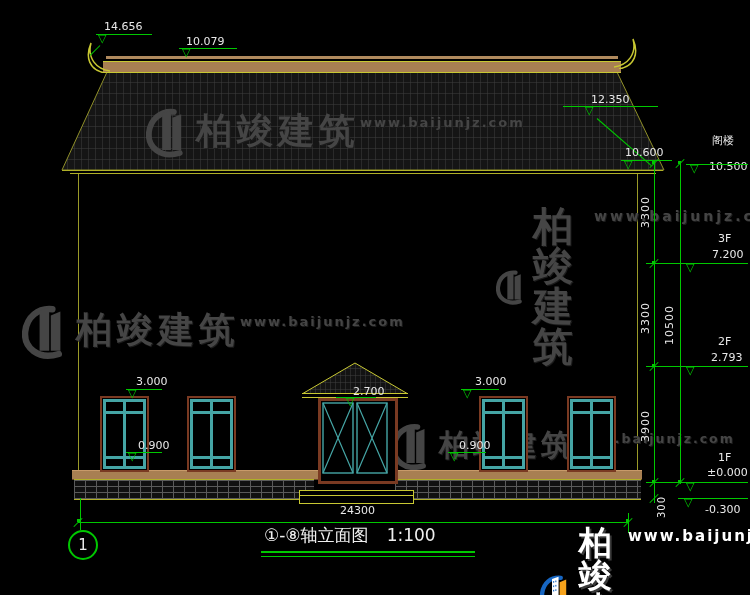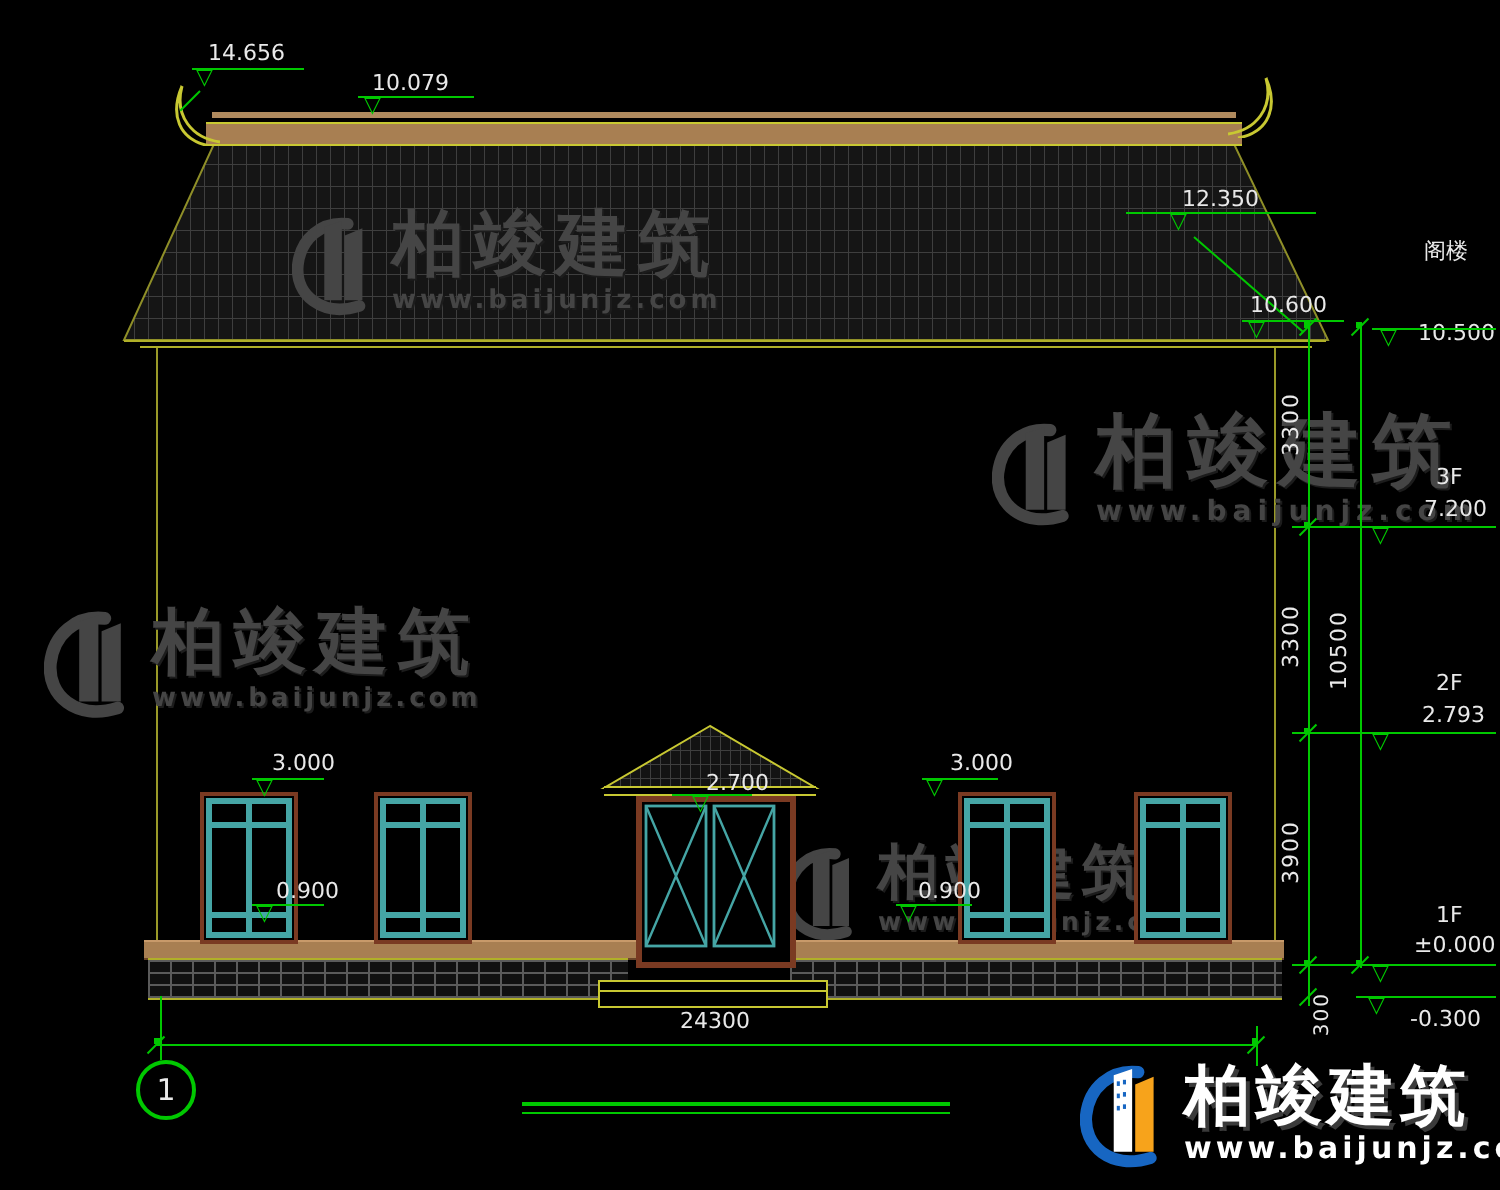--- a/index.html
+++ b/index.html
@@ -36,21 +36,21 @@
         border-top:1px solid #c8c832;border-bottom:1px solid #c8c832;}
   .win{position:absolute;width:45px;height:72px;background:#000;border:2px solid #7a3a22;}
   .win .f{position:absolute;inset:1px;border:3px solid #45a5a5;}
   .win .vbar{position:absolute;top:2px;bottom:2px;left:50%;width:3px;margin-left:-2px;background:#45a5a5;}
   .win .h1{position:absolute;left:2px;right:2px;top:13px;height:3px;background:#45a5a5;}
   .win .h2{position:absolute;left:2px;right:2px;bottom:11px;height:3px;background:#45a5a5;}
   .door{position:absolute;left:318px;top:398px;width:74px;height:80px;background:#000;
         border:3px solid #7a3a22;}
   
   .wm{position:absolute;display:flex;align-items:center;gap:6px;}
-  .wm-text{display:flex;flex-direction:column;}
+  .wm-text{display:flex;flex-direction:row;}
   .wm-brand{font-weight:bold;line-height:1;}
   .wm-url{font-weight:bold;line-height:1;margin-top:3px;}
   .wm-gray .wm-brand,.wm-gray .wm-url{color:#454545;text-shadow:1px 1px 0 #1c1c1c;}
   .wm-color .wm-brand{color:#ffffff;text-shadow:2px 2px 0 #3a3a3a;}
   .wm-color .wm-url{color:#ffffff;letter-spacing:2px;}
   
   .bubble{position:absolute;left:68px;top:530px;width:26px;height:26px;border:2px solid #00c800;
           border-radius:50%;color:#e9e9e9;font-size:15px;display:flex;align-items:center;
           justify-content:center;}
   .titlerow{position:absolute;left:264px;top:525px;display:flex;gap:18px;color:#efefef;
@@ -189,21 +189,21 @@
 
   <span class="wt" style="left:591px;top:94px">12.350</span>
   <div class="gl" style="left:563px;top:106px;width:95px"></div>
   <span class="tri" style="left:585px;top:106px">▽</span>
   <div class="lead" style="left:597px;top:118px;width:72px;transform:rotate(41deg)"></div>
 
   <span class="wt" style="left:625px;top:147px">10.600</span>
   <div class="gl" style="left:621px;top:160px;width:51px"></div>
   <span class="tri" style="left:624px;top:160px">▽</span>
 
-  <span class="wt" style="left:712px;top:120px">阁楼</span>
+  <span class="wt" style="left:712px;top:135px">阁楼</span>
   <span class="wt" style="left:709px;top:161px">10.500</span>
   <div class="gl" style="left:686px;top:164px;width:62px"></div>
   <span class="tri" style="left:690px;top:164px">▽</span>
 
   <span class="wt" style="left:718px;top:233px">3F</span>
   <span class="wt" style="left:712px;top:249px">7.200</span>
   <div class="gl" style="left:646px;top:263px;width:102px"></div>
   <span class="tri" style="left:686px;top:263px">▽</span>
 
   <span class="wt" style="left:718px;top:336px">2F</span>
@@ -267,20 +267,24 @@
   <div class="gl" style="left:78px;top:522px;width:550px"></div>
   <div class="tick" style="left:72px;top:522px"></div>
   <div class="tick" style="left:622px;top:522px"></div>
   <div class="dot" style="left:77px;top:519px"></div>
   <div class="dot" style="left:626px;top:519px"></div>
   <span class="wt" style="left:340px;top:505px">24300</span>
 
   <div class="bubble">
     <span>1</span>
   </div>
+  <div class="titlerow">
+    <span>①-⑧轴立面图</span>
+    <span>1:100</span>
+  </div>
   <div class="gl" style="left:261px;top:551px;width:214px;height:2px"></div>
   <div class="gl" style="left:261px;top:556px;width:214px"></div>
 
   <div class="wm wm-color" style="left:540px;top:526px">
     <svg width="46" height="60" viewBox="0 0 60 72">
       <path d="M46 66 C20 74 2 58 4 38 C6 20 20 8 38 10" fill="none" stroke="#1766c2" stroke-width="8" stroke-linecap="round"></path>
       <polygon points="22,12 34,8 34,62 22,62" fill="#ffffff"></polygon>
       <rect x="24" y="16" width="2" height="3" fill="#1766c2"></rect>
       <rect x="28" y="15" width="2" height="3" fill="#1766c2"></rect>
       <rect x="24" y="24" width="2" height="3" fill="#1766c2"></rect>

